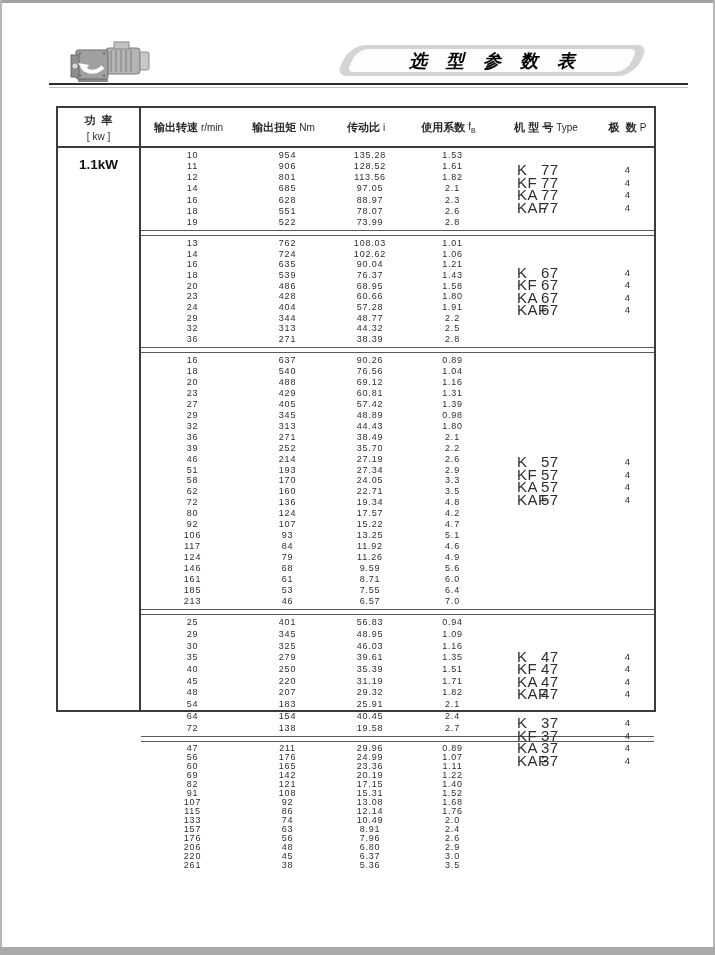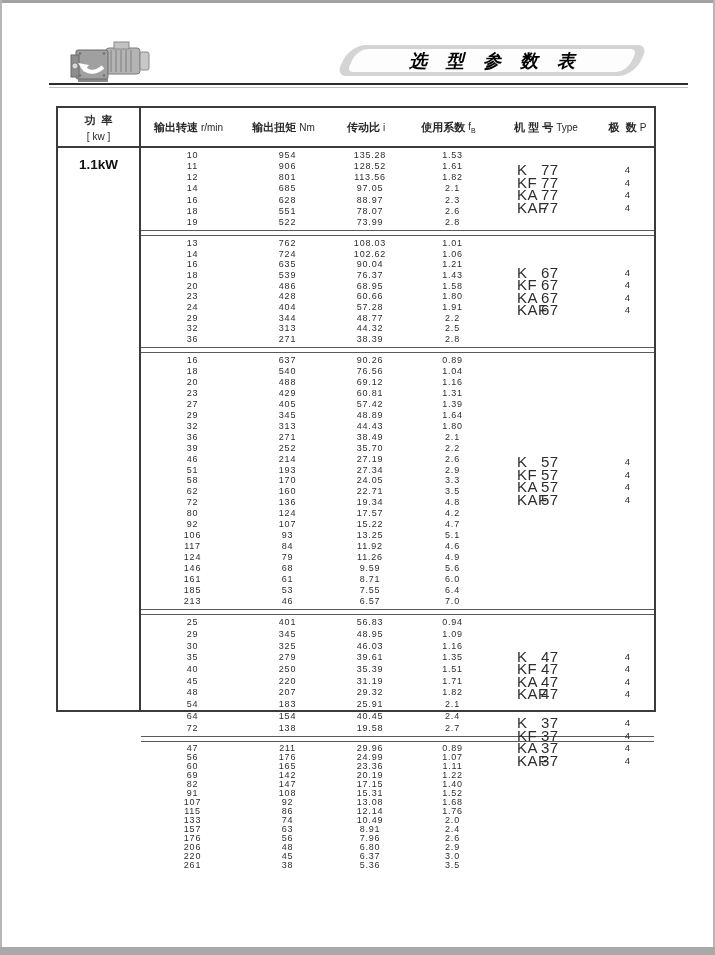--- a/index.html
+++ b/index.html
@@ -311,21 +311,21 @@
               <div class="drow">
                 <div class="dcell w-speed">27</div>
                 <div class="dcell w-torque">405</div>
                 <div class="dcell w-ratio">57.42</div>
                 <div class="dcell w-fb">1.39</div>
               </div>
               <div class="drow">
                 <div class="dcell w-speed">29</div>
                 <div class="dcell w-torque">345</div>
                 <div class="dcell w-ratio">48.89</div>
-                <div class="dcell w-fb">1.64</div>
+                <div class="dcell w-fb">0.98</div>
               </div>
               <div class="drow">
                 <div class="dcell w-speed">32</div>
                 <div class="dcell w-torque">313</div>
                 <div class="dcell w-ratio">44.43</div>
                 <div class="dcell w-fb">1.80</div>
               </div>
               <div class="drow">
                 <div class="dcell w-speed">36</div>
                 <div class="dcell w-torque">271</div>
@@ -533,21 +533,21 @@
                 <div class="dcell w-fb">1.11</div>
               </div>
               <div class="drow">
                 <div class="dcell w-speed">69</div>
                 <div class="dcell w-torque">142</div>
                 <div class="dcell w-ratio">20.19</div>
                 <div class="dcell w-fb">1.22</div>
               </div>
               <div class="drow">
                 <div class="dcell w-speed">82</div>
-                <div class="dcell w-torque">147</div>
+                <div class="dcell w-torque">121</div>
                 <div class="dcell w-ratio">17.15</div>
                 <div class="dcell w-fb">1.40</div>
               </div>
               <div class="drow">
                 <div class="dcell w-speed">91</div>
                 <div class="dcell w-torque">108</div>
                 <div class="dcell w-ratio">15.31</div>
                 <div class="dcell w-fb">1.52</div>
               </div>
               <div class="drow">

